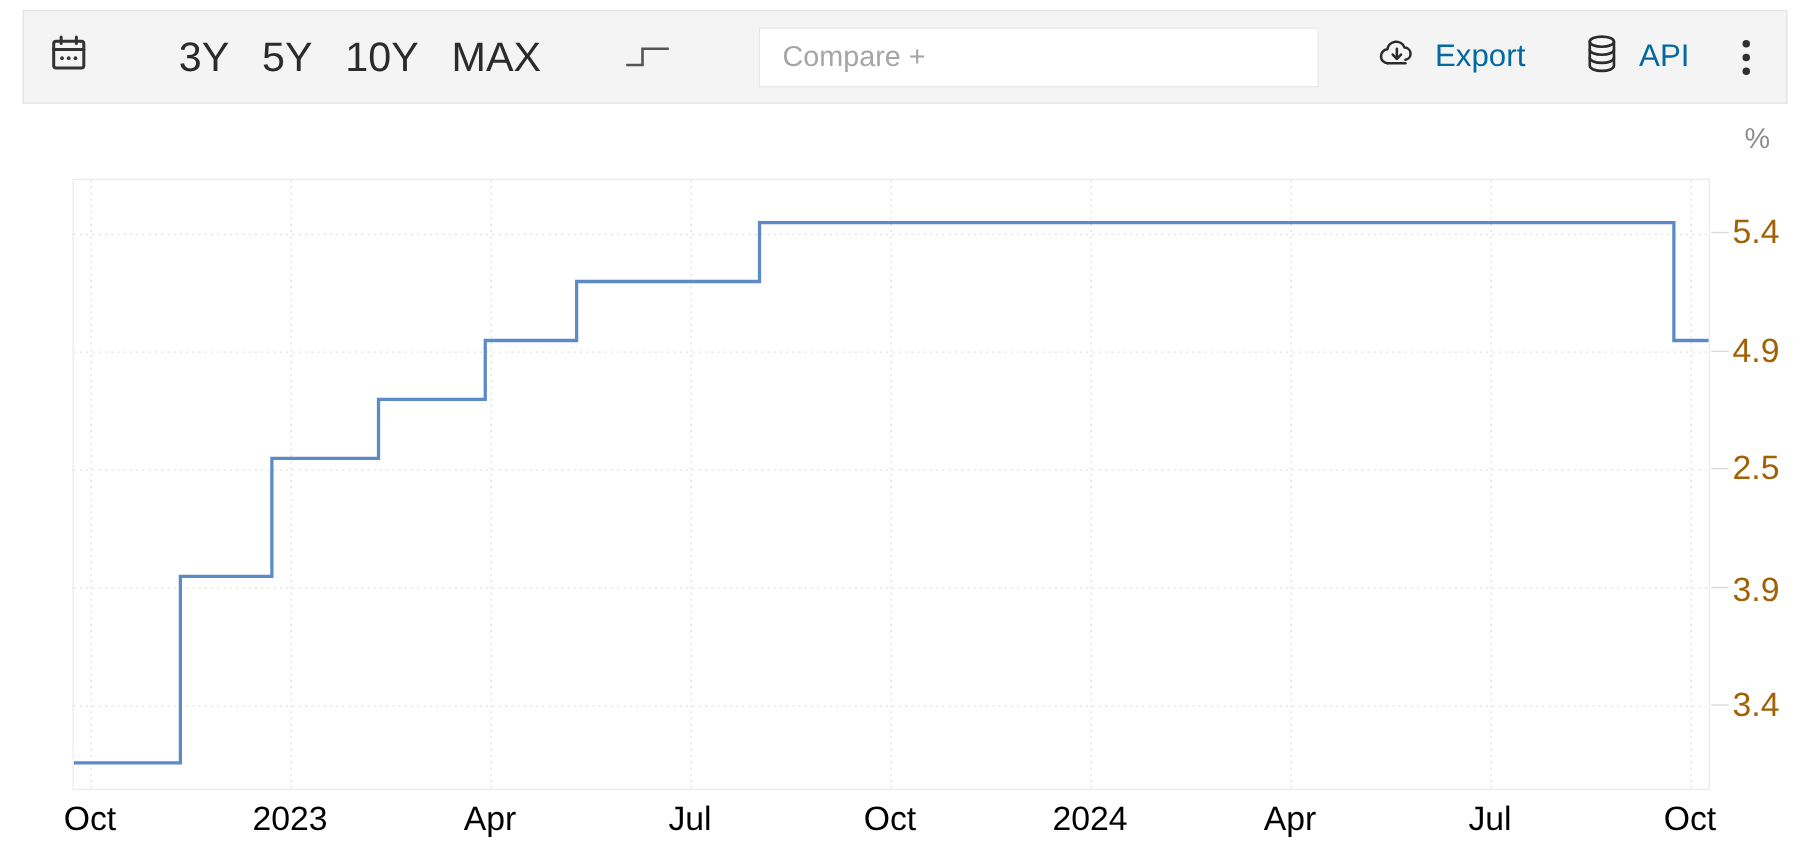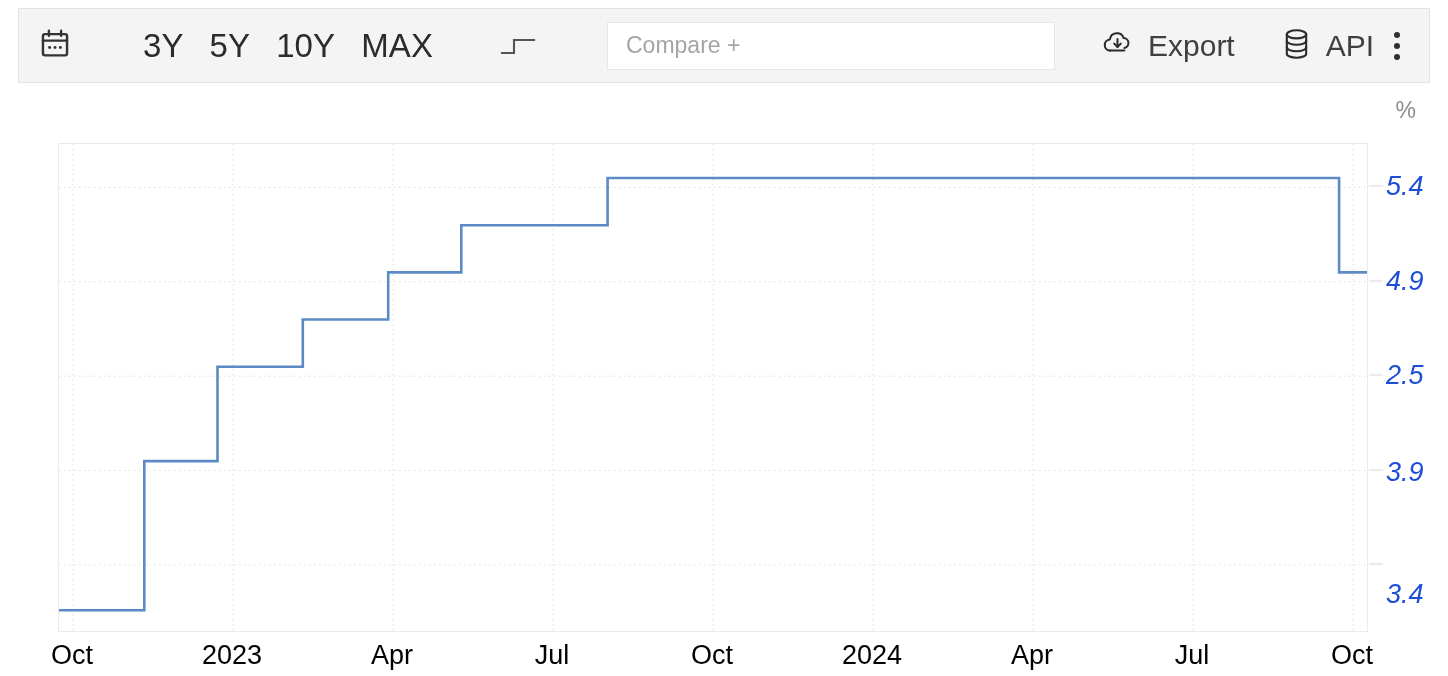--- a/index.html
+++ b/index.html
@@ -70,22 +70,22 @@
   #compare-input::placeholder { color: #a5a5a5; }
   #export-btn {
     margin-left: 46px;
     gap: 14px;
   }
   #api-btn {
     margin-left: 46px;
     gap: 14px;
   }
   .tb-label {
-    font-size: 30px;
-    color: #404040;
+    font-size: 25px;
+    color: #0369a1;
     line-height: 1;
   }
   #kebab-btn {
     position: absolute;
     right: 8px;
     width: 48px;
     height: 100%;
     top: 0;
   }
   .kebab-dots {
@@ -120,24 +120,23 @@
     border-left: 1px solid #ebebeb;
     border-top: 1px solid #ebebeb;
     border-right: 1px solid #ebebeb;
     border-bottom: 1px solid #ebebeb;
   }
   #plot svg { display: block; }
   .ytick {
     position: absolute;
     left: 1386px;
     font-size: 27px;
-    color: #1d4ed8;
+    color: #a16207;
     transform: translateY(-50%);
     white-space: nowrap;
-    font-style: italic;
   }
   .xtick {
     position: absolute;
     top: 556px;
     font-size: 27px;
     color: #000000;
     transform: translateX(-50%);
     white-space: nowrap;
   }
   .ytick-dash {
@@ -253,21 +252,21 @@
     <div id="ytick-layer">
         <div class="ytick-dash" style="top: 102.415px;"></div>
         <div class="ytick" style="top: 102.415px;">5.4</div>
         <div class="ytick-dash" style="top: 196.795px;"></div>
         <div class="ytick" style="top: 196.795px;">4.9</div>
         <div class="ytick-dash" style="top: 291.174px;"></div>
         <div class="ytick" style="top: 291.174px;">2.5</div>
         <div class="ytick-dash" style="top: 385.554px;"></div>
         <div class="ytick" style="top: 388px;">3.9</div>
         <div class="ytick-dash" style="top: 479.934px;"></div>
-        <div class="ytick" style="top: 479.934px; margin-top: 30px;">3.4</div>
+        <div class="ytick" style="top: 479.934px;">3.4</div>
       </div>
     <div id="xtick-layer">
         <div class="xtick" style="left: 72px;">Oct</div>
         <div class="xtick" style="left: 232px;">2023</div>
         <div class="xtick" style="left: 392px;">Apr</div>
         <div class="xtick" style="left: 552px;">Jul</div>
         <div class="xtick" style="left: 712px;">Oct</div>
         <div class="xtick" style="left: 872px;">2024</div>
         <div class="xtick" style="left: 1032px;">Apr</div>
         <div class="xtick" style="left: 1192px;">Jul</div>

